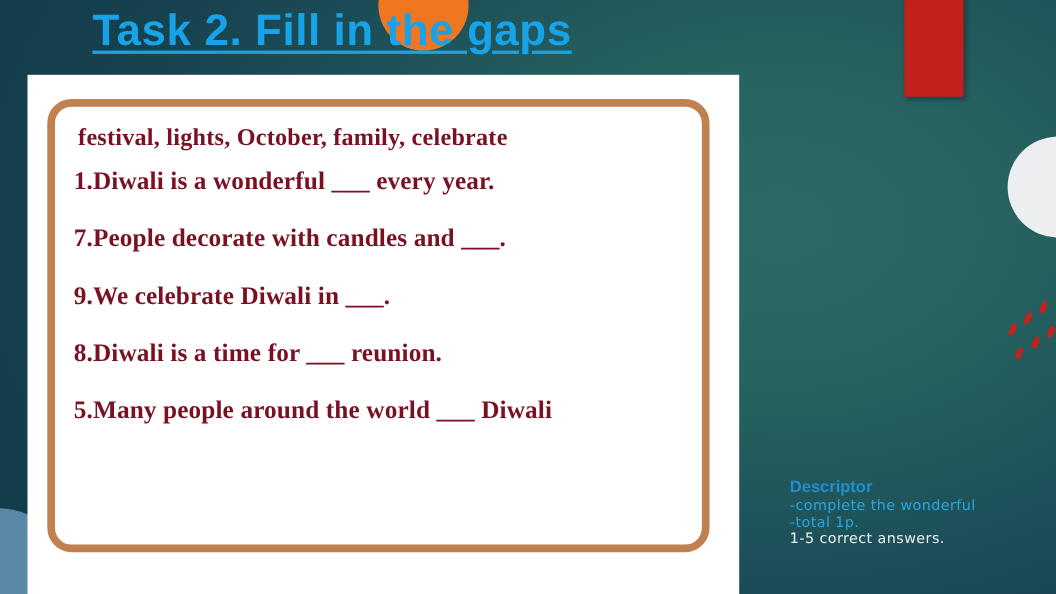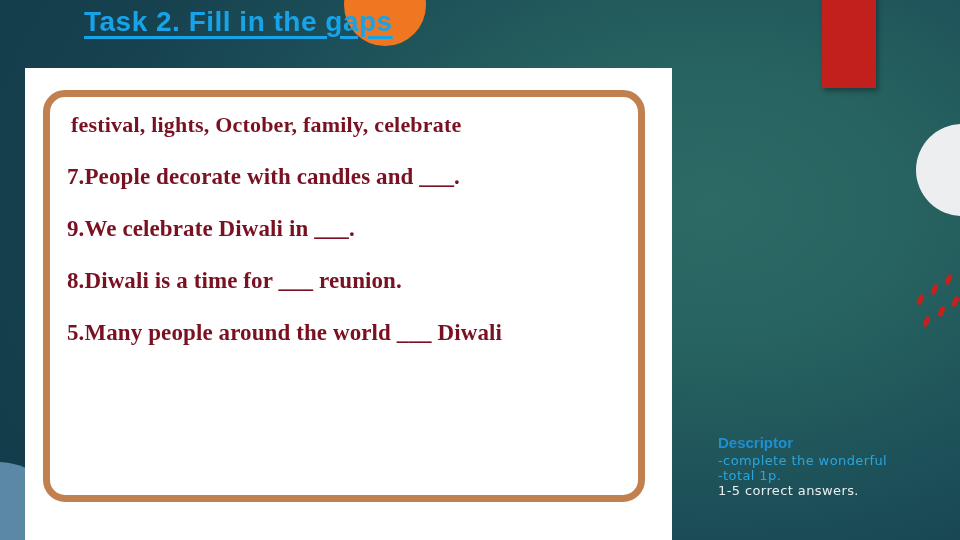--- a/index.html
+++ b/index.html
@@ -80,21 +80,21 @@
   .d3 { left: 40px; top: 2px;  }
   .d4 { left: 18px; top: 44px; }
   .d5 { left: 33px; top: 34px; }
   .d6 { left: 47px; top: 24px; }
 
   
   .slide-title {
     position: absolute;
     left: 84px;
     top: 6px;
-    font-size: 28px;
+    font-size: 40px;
     font-weight: bold;
     color: #18a3e8;
     letter-spacing: 0.5px;
     text-decoration: underline;
     text-decoration-thickness: 3px;
     text-underline-offset: 5px;
     white-space: nowrap;
     font-family: "Liberation Sans", sans-serif;
     z-index: 4;
   }
@@ -125,21 +125,21 @@
     left: 42px;
     top: 44px;
     right: 28px;
     font-family: "Liberation Serif", serif;
     color: #7a1122;
   }
   .word-bank {
     font-size: 22px;
     font-weight: bold;
     color: #7a1122;
-    margin: 0 0 26px 4px;
+    margin: 0 0 14px 4px;
     letter-spacing: 0.2px;
   }
   .q-list {
     list-style: none;
     margin: 0;
     padding: 0;
   }
   .q-item {
     font-size: 23px;
     font-weight: bold;
@@ -196,20 +196,21 @@
     <span class="d6"></span>
   </div>
 
   <div class="slide-title">Task 2. Fill in the gaps</div>
 
   <div class="card">
     <div class="card-frame"></div>
     <div class="exercise">
       <p class="word-bank">festival, lights, October, family, celebrate</p>
       <ul class="q-list">
+        <li class="q-item">1.Diwali is a wonderful ___ every year.</li>
         <li class="q-item">7.People decorate with candles and ___.</li>
         <li class="q-item">9.We celebrate Diwali in ___.</li>
         <li class="q-item">8.Diwali is a time for ___ reunion.</li>
         <li class="q-item">5.Many people around the world ___ Diwali</li>
       </ul>
     </div>
   </div>
 
   <div class="descriptor">
     <p class="descriptor-title">Descriptor</p>

